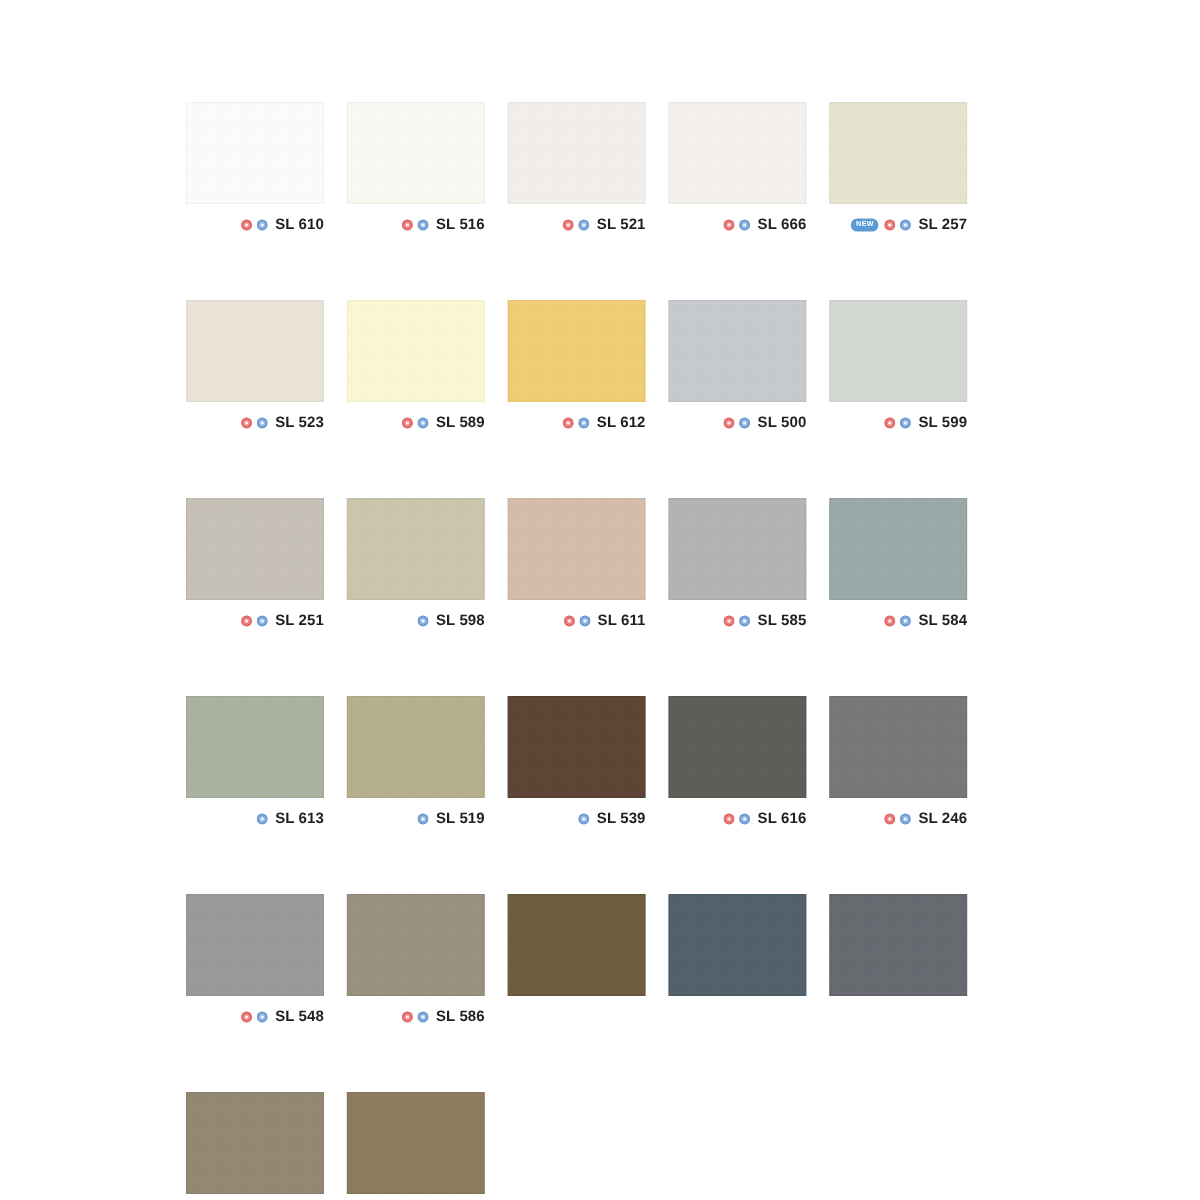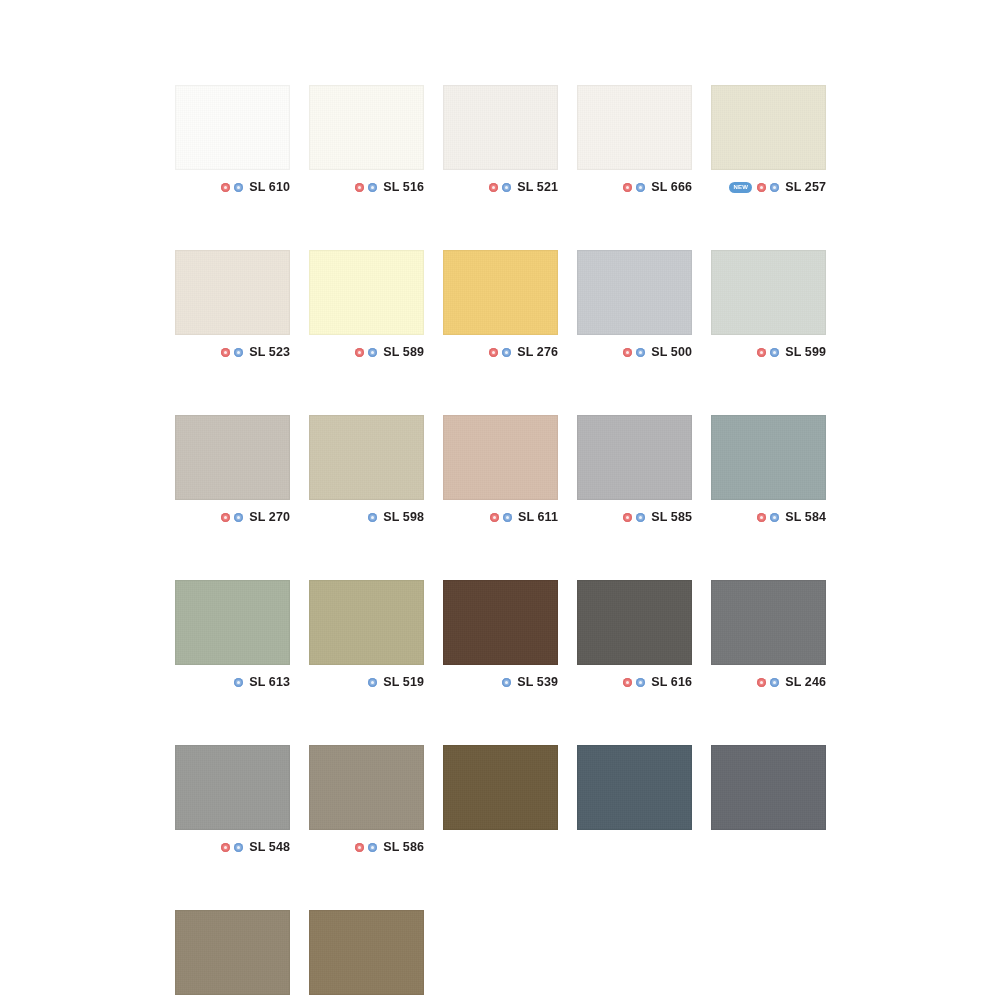--- a/index.html
+++ b/index.html
@@ -27,21 +27,20 @@
     top: 85px;
     width: 652px;
     display: grid;
     grid-template-columns: repeat(5, 115px);
     column-gap: 19px;
     row-gap: 51px;
   }
 
   .cell {
     width: 115px;
-    margin-left: 20px;
   }
 
   .swatch {
     width: 115px;
     height: 85px;
     box-sizing: border-box;
     border: 1px solid rgba(0,0,0,0.05);
     position: relative;
     overflow: hidden;
   }
@@ -179,21 +178,21 @@
           <span class="dot dot-red"></span>
           <span class="dot dot-blue"></span>
           <span class="code">SL 589</span>
         </div>
       </div>
       <div class="cell">
         <div class="swatch" style="background: rgb(242, 206, 118);"></div>
         <div class="caption">
           <span class="dot dot-red"></span>
           <span class="dot dot-blue"></span>
-          <span class="code">SL 276</span>
+          <span class="code">SL 612</span>
         </div>
       </div>
       <div class="cell">
         <div class="swatch" style="background: rgb(199, 202, 206);"></div>
         <div class="caption">
           <span class="dot dot-red"></span>
           <span class="dot dot-blue"></span>
           <span class="code">SL 500</span>
         </div>
       </div>
@@ -203,21 +202,21 @@
           <span class="dot dot-red"></span>
           <span class="dot dot-blue"></span>
           <span class="code">SL 599</span>
         </div>
       </div>
       <div class="cell">
         <div class="swatch" style="background: rgb(199, 193, 184);"></div>
         <div class="caption">
           <span class="dot dot-red"></span>
           <span class="dot dot-blue"></span>
-          <span class="code">SL 270</span>
+          <span class="code">SL 251</span>
         </div>
       </div>
       <div class="cell">
         <div class="swatch" style="background: rgb(205, 198, 174);"></div>
         <div class="caption">
           <span class="dot dot-blue"></span>
           <span class="code">SL 598</span>
         </div>
       </div>
       <div class="cell">

